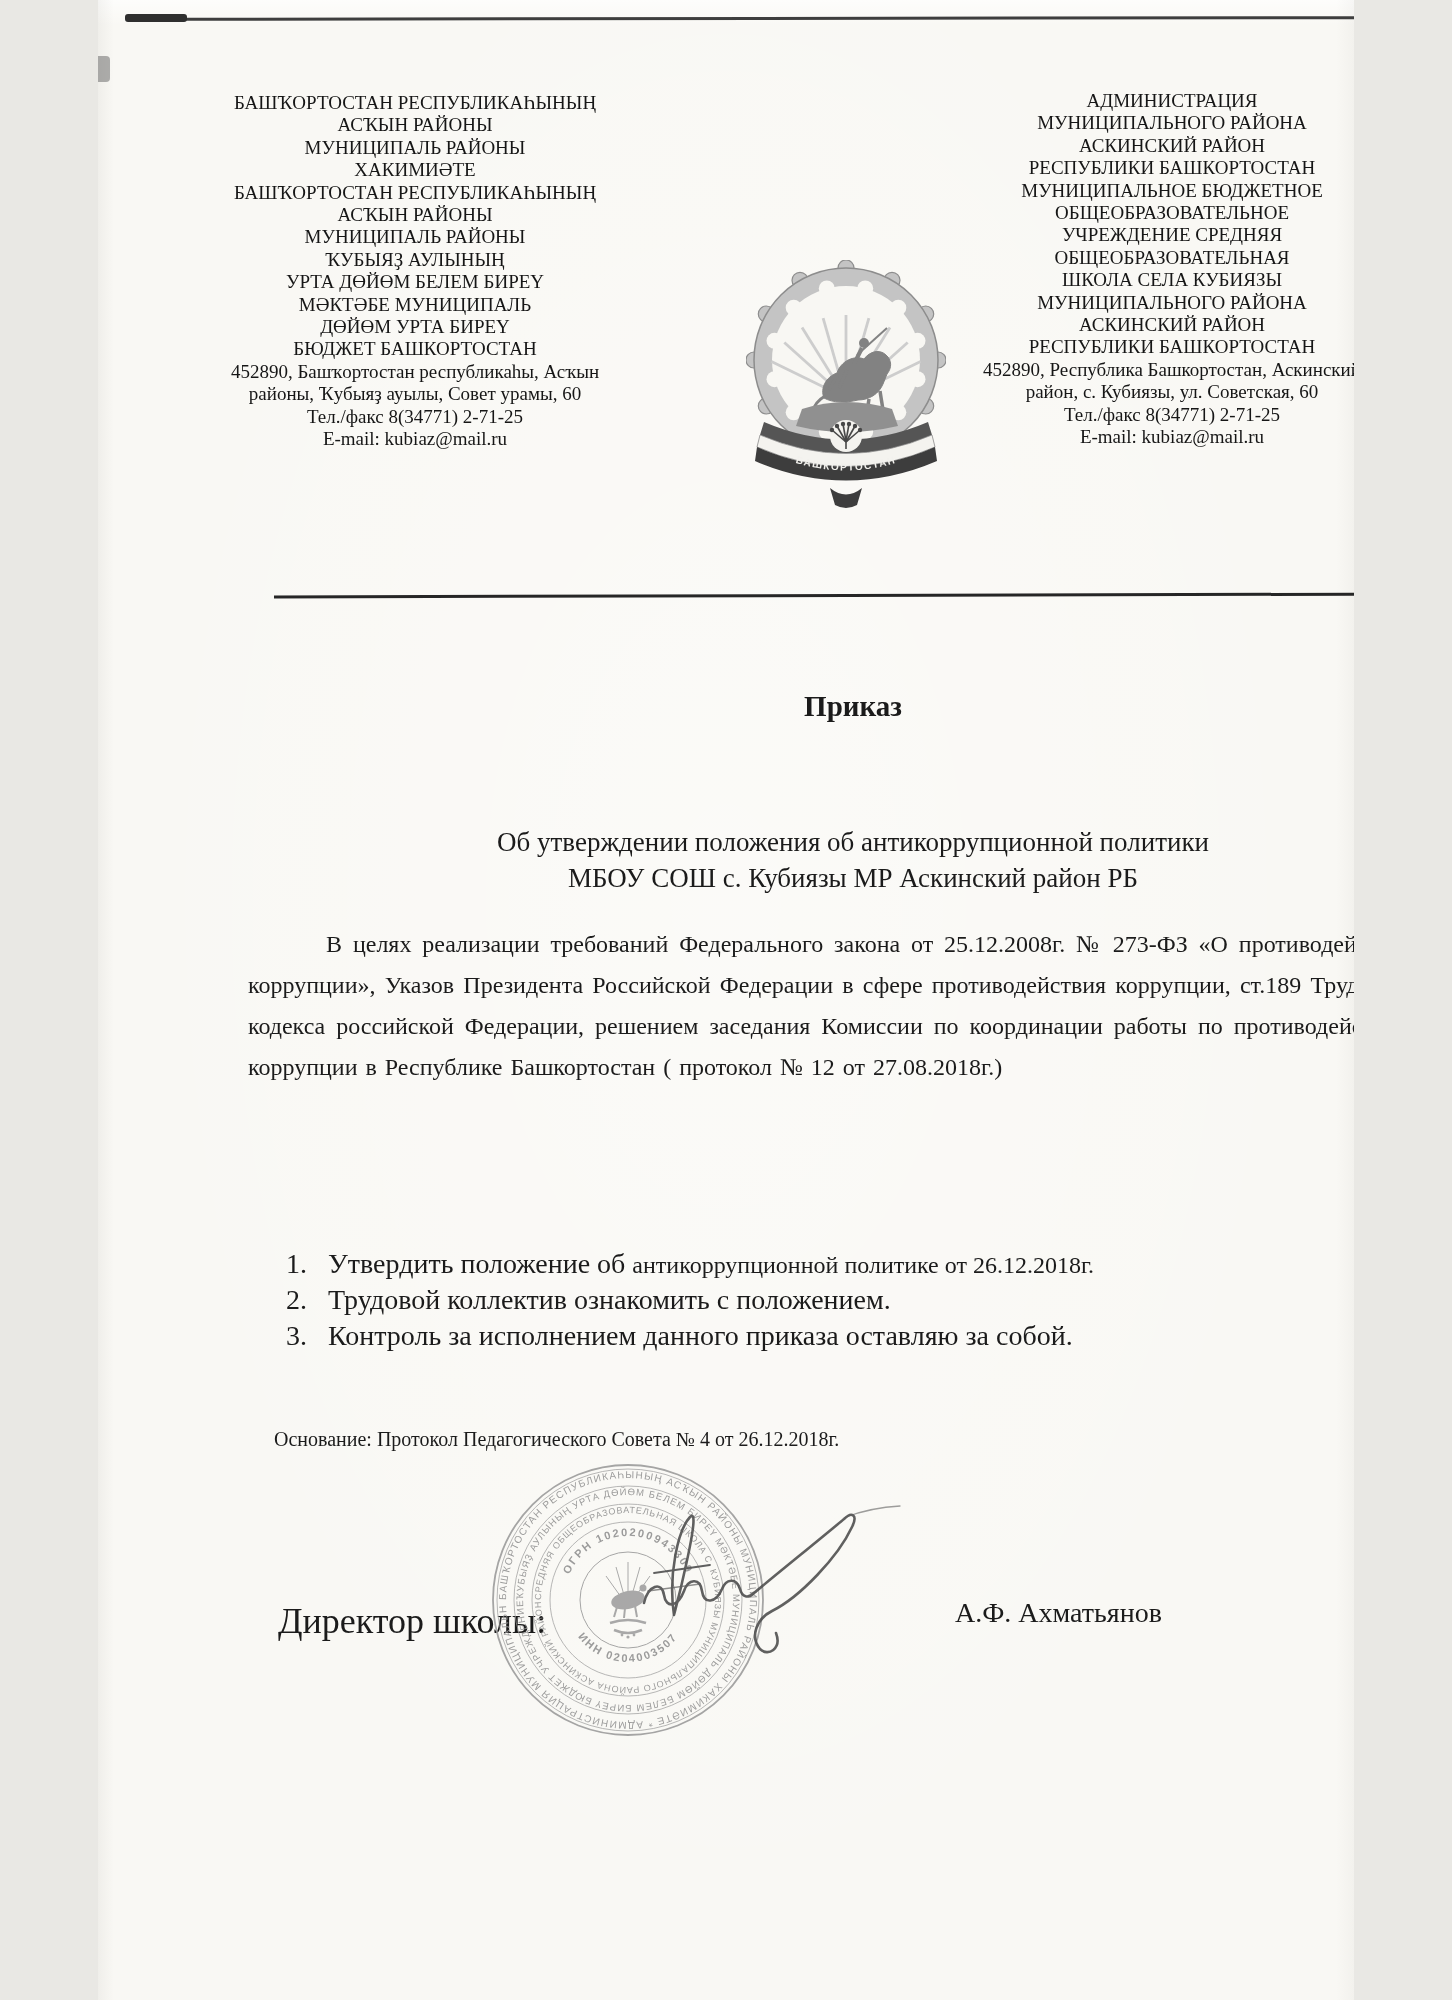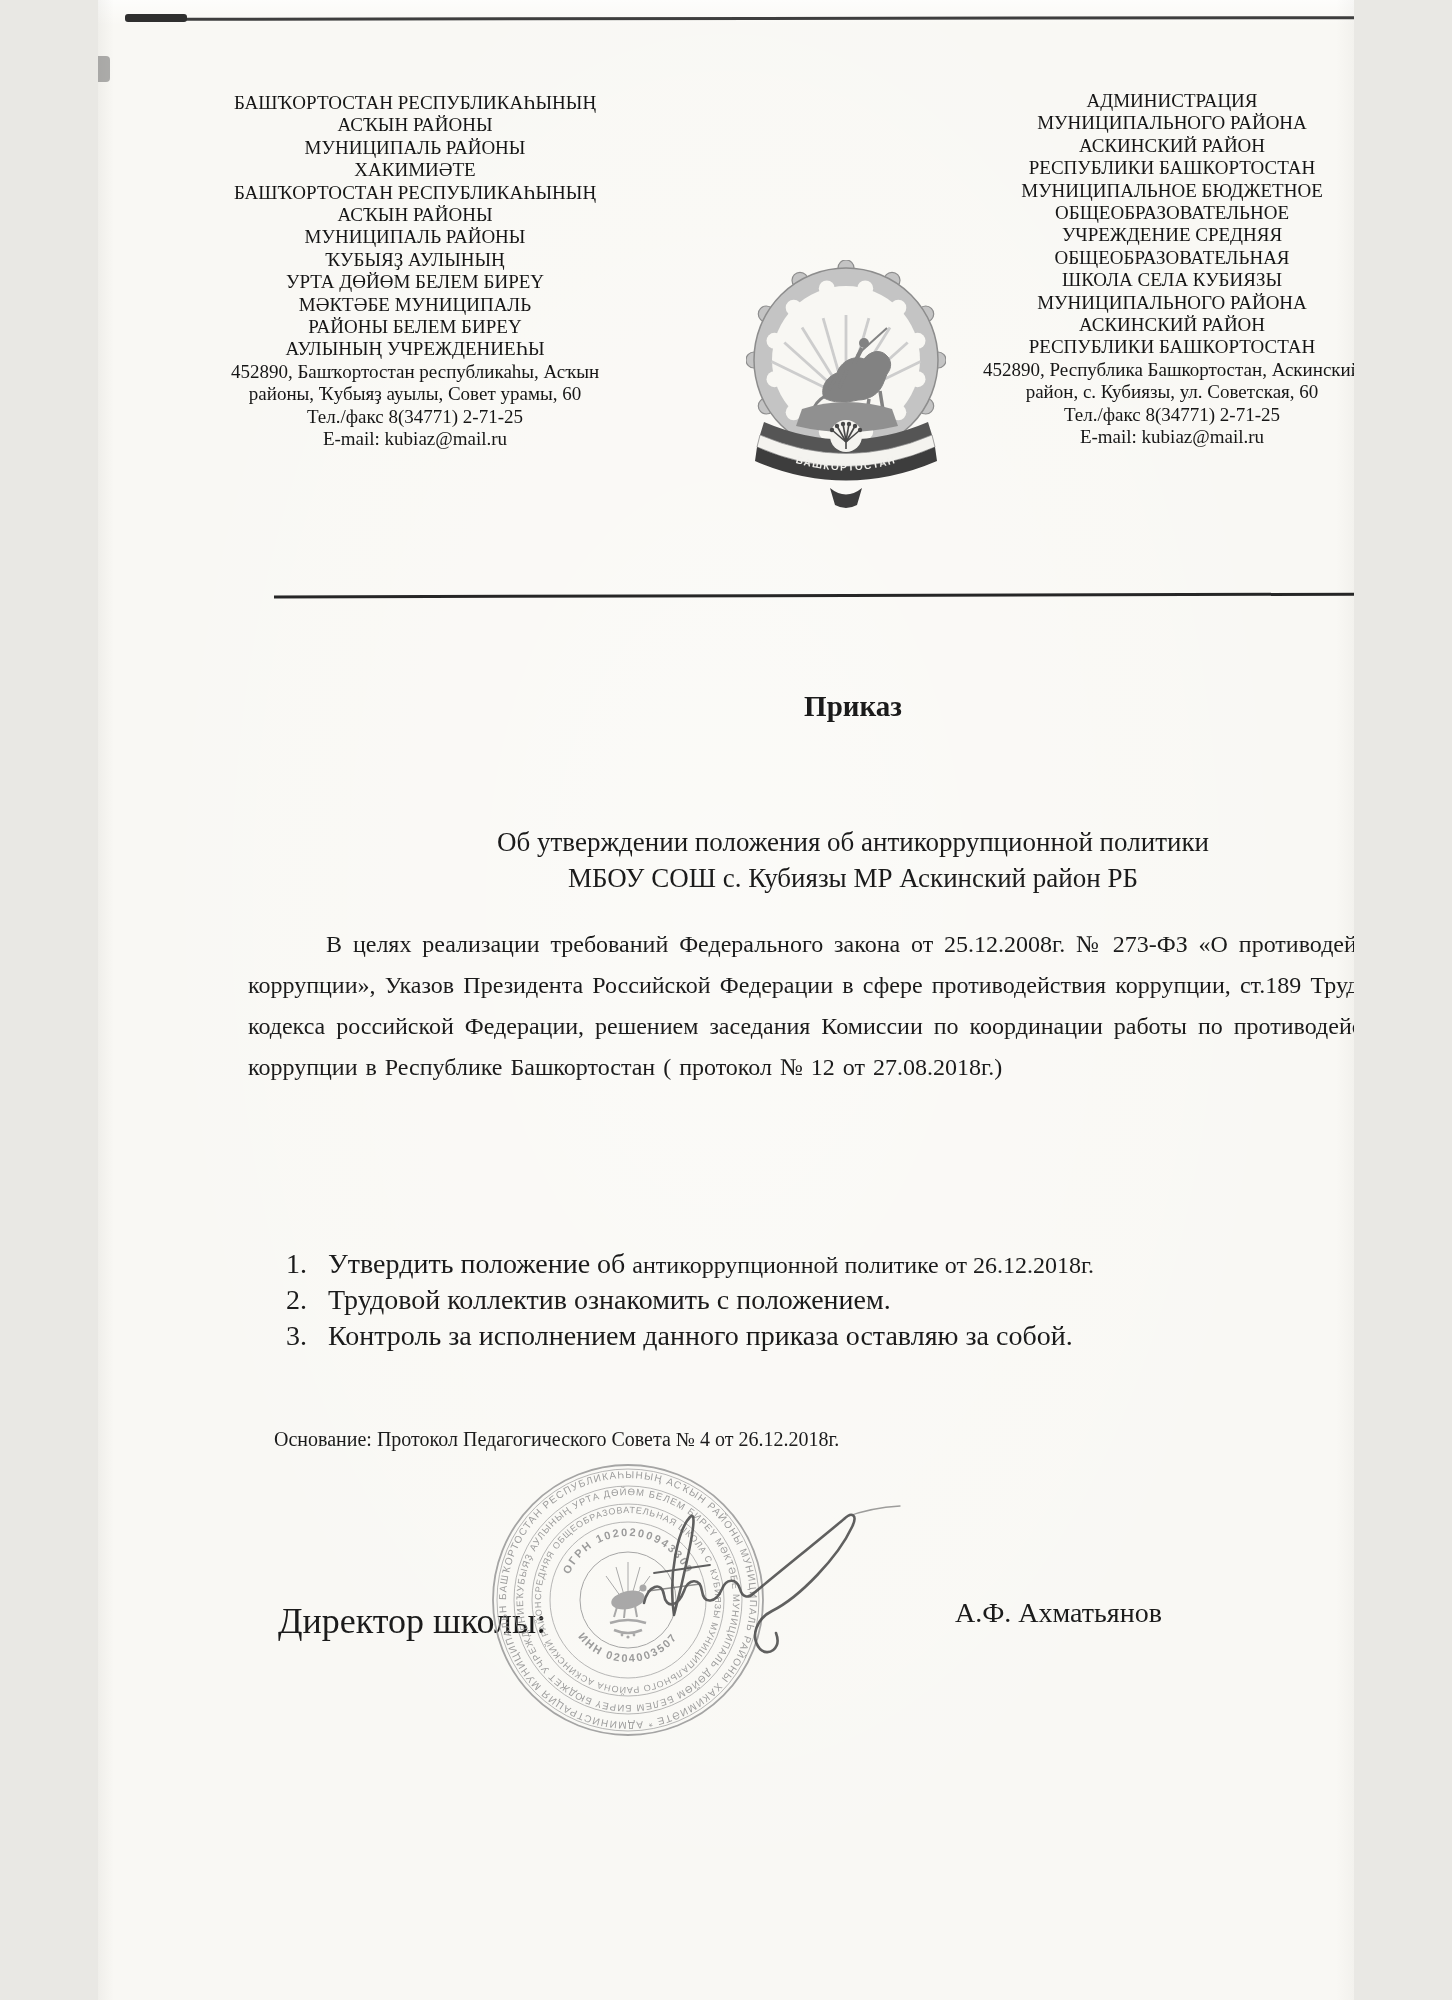--- a/index.html
+++ b/index.html
@@ -72,22 +72,22 @@
     <span class="line">БАШҠОРТОСТАН РЕСПУБЛИКАҺЫНЫҢ</span>
     <span class="line">АСҠЫН РАЙОНЫ</span>
     <span class="line">МУНИЦИПАЛЬ РАЙОНЫ</span>
     <span class="line">ХАКИМИӘТЕ</span>
     <span class="line">БАШҠОРТОСТАН РЕСПУБЛИКАҺЫНЫҢ</span>
     <span class="line">АСҠЫН РАЙОНЫ</span>
     <span class="line">МУНИЦИПАЛЬ РАЙОНЫ</span>
     <span class="line">ҠУБЫЯҘ АУЛЫНЫҢ</span>
     <span class="line">УРТА ДӨЙӨМ БЕЛЕМ БИРЕҮ</span>
     <span class="line">МӘКТӘБЕ МУНИЦИПАЛЬ</span>
-    <span class="line">РАЙОНЫ БЕЛЕМ БИРЕҮ</span>
-    <span class="line">АУЛЫНЫҢ УЧРЕЖДЕНИЕҺЫ</span>
+    <span class="line">ДӨЙӨМ УРТА БИРЕҮ</span>
+    <span class="line">БЮДЖЕТ БАШКОРТОСТАН</span>
     <span class="lh-addr">452890, Башҡортостан республикаһы, Асҡын</span>
     <span class="lh-addr">районы, Ҡубыяҙ ауылы, Совет урамы, 60</span>
     <span class="lh-addr">Тел./факс 8(34771) 2-71-25</span>
     <span class="lh-addr">E-mail: kubiaz@mail.ru</span>
   </div>
 
   <div class="emblem-box">
     <svg width="200" height="250" viewBox="0 0 200 250">
       <g>
         <g fill="#c4c4c4" stroke="#8d8d8d" stroke-width="1.2">

